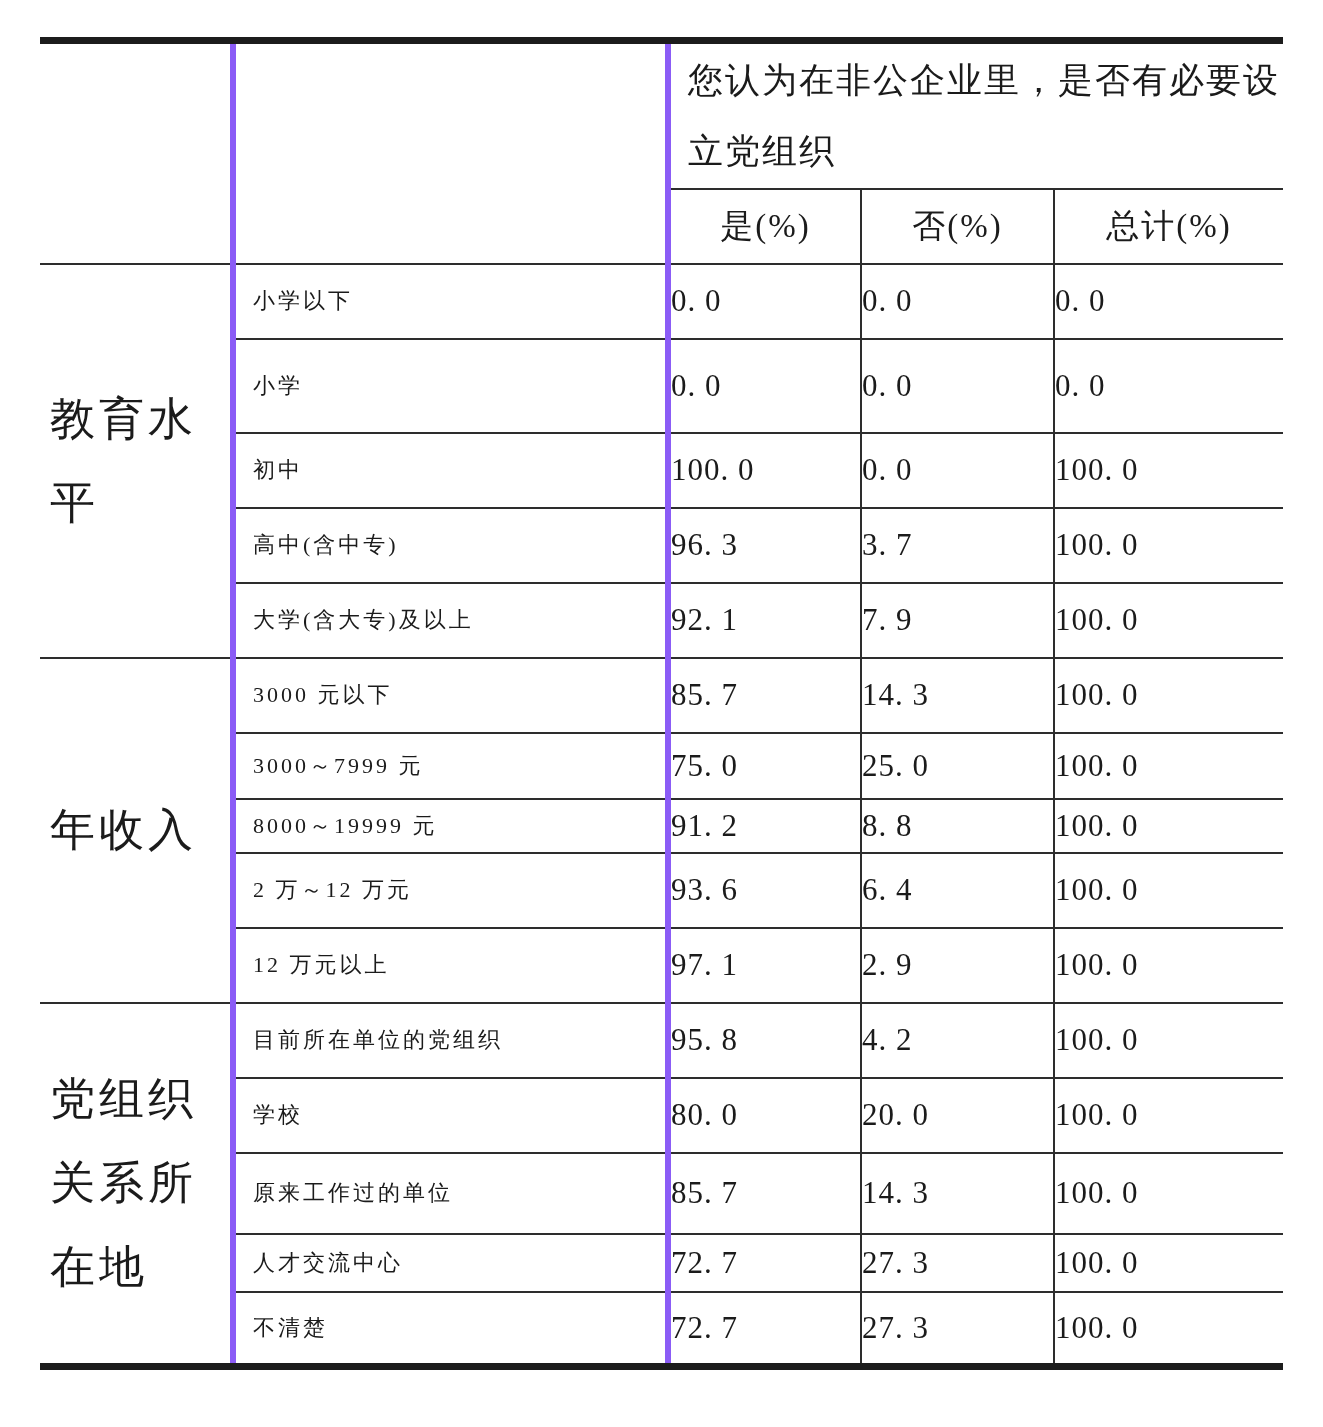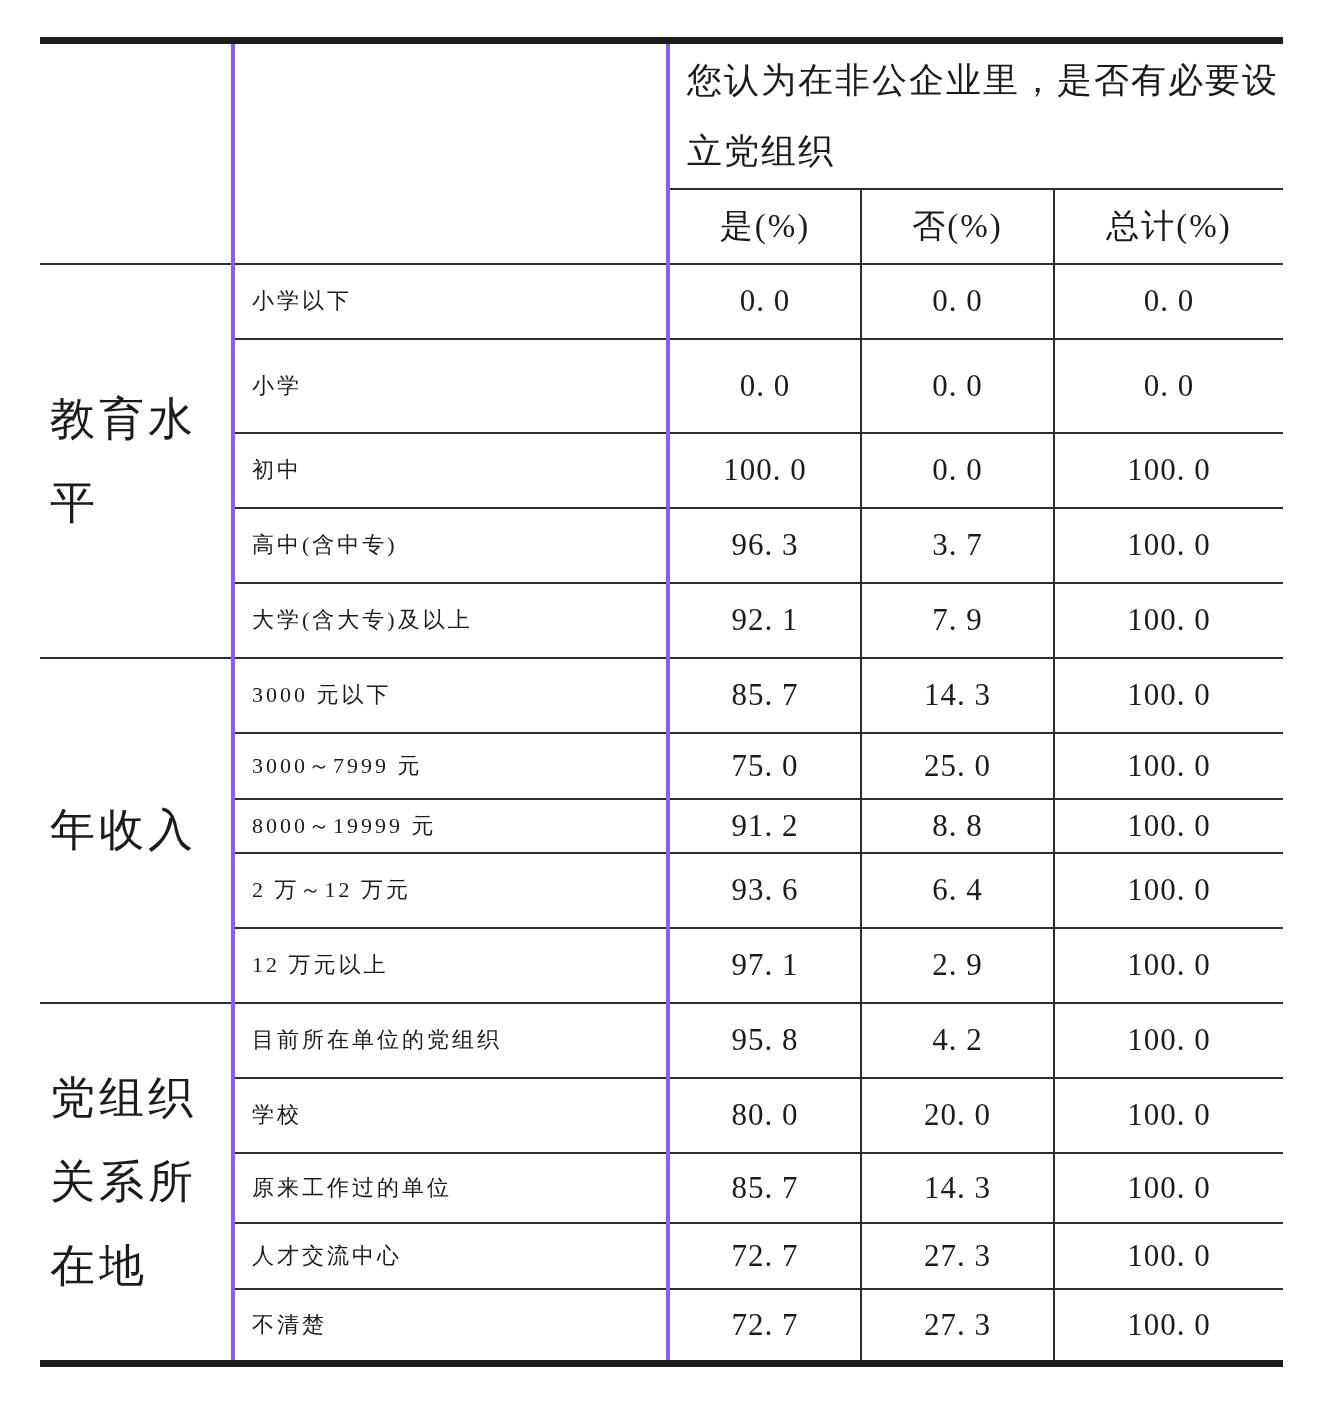--- a/index.html
+++ b/index.html
@@ -24,21 +24,21 @@
     background: #ffffff;
     border-top: 7px solid #1c1c1c;
     border-bottom: 7px solid #1c1c1c;
   }
   td {
     vertical-align: middle;
     padding: 0;
     overflow: hidden;
   }
   
-  .bl { border-left: 4px solid #8b5cf6; }   
+  .bl { border-left: 6px solid #8b5cf6; }   
   .vl { border-left: 2px solid #2d2d2d; }   
   
   .hb { border-bottom: 2px solid #2d2d2d; }
   
   .question {
     font-size: 35px;
     letter-spacing: 2px;
     padding-left: 17px;
     line-height: 71px;
   }
@@ -59,21 +59,20 @@
   
   .rlabel {
     font-size: 22px;
     letter-spacing: 3px;
     padding-left: 17px;
     text-align: left;
   }
   
   .num {
     font-size: 31px;
-    text-align: center;
     letter-spacing: 1px;
     margin-left: 16px;
   }
 </style>
 </head>
 <body>
 
 <table class="stats">
   <colgroup>
     <col style="width:193px">
@@ -168,27 +167,27 @@
     <td class="bl hb num">95. 8</td>
     <td class="vl hb num">4. 2</td>
     <td class="vl hb num">100. 0</td>
   </tr>
   <tr style="height:75px">
     <td class="bl hb rlabel">学校</td>
     <td class="bl hb num">80. 0</td>
     <td class="vl hb num">20. 0</td>
     <td class="vl hb num">100. 0</td>
   </tr>
-  <tr style="height:70px">
+  <tr style="height:81px">
     <td class="bl hb rlabel">原来工作过的单位</td>
     <td class="bl hb num">85. 7</td>
     <td class="vl hb num">14. 3</td>
     <td class="vl hb num">100. 0</td>
   </tr>
-  <tr style="height:66px">
+  <tr style="height:58px">
     <td class="bl hb rlabel">人才交流中心</td>
     <td class="bl hb num">72. 7</td>
     <td class="vl hb num">27. 3</td>
     <td class="vl hb num">100. 0</td>
   </tr>
   <tr style="height:75px">
     <td class="bl hb rlabel">不清楚</td>
     <td class="bl hb num">72. 7</td>
     <td class="vl hb num">27. 3</td>
     <td class="vl hb num">100. 0</td>

